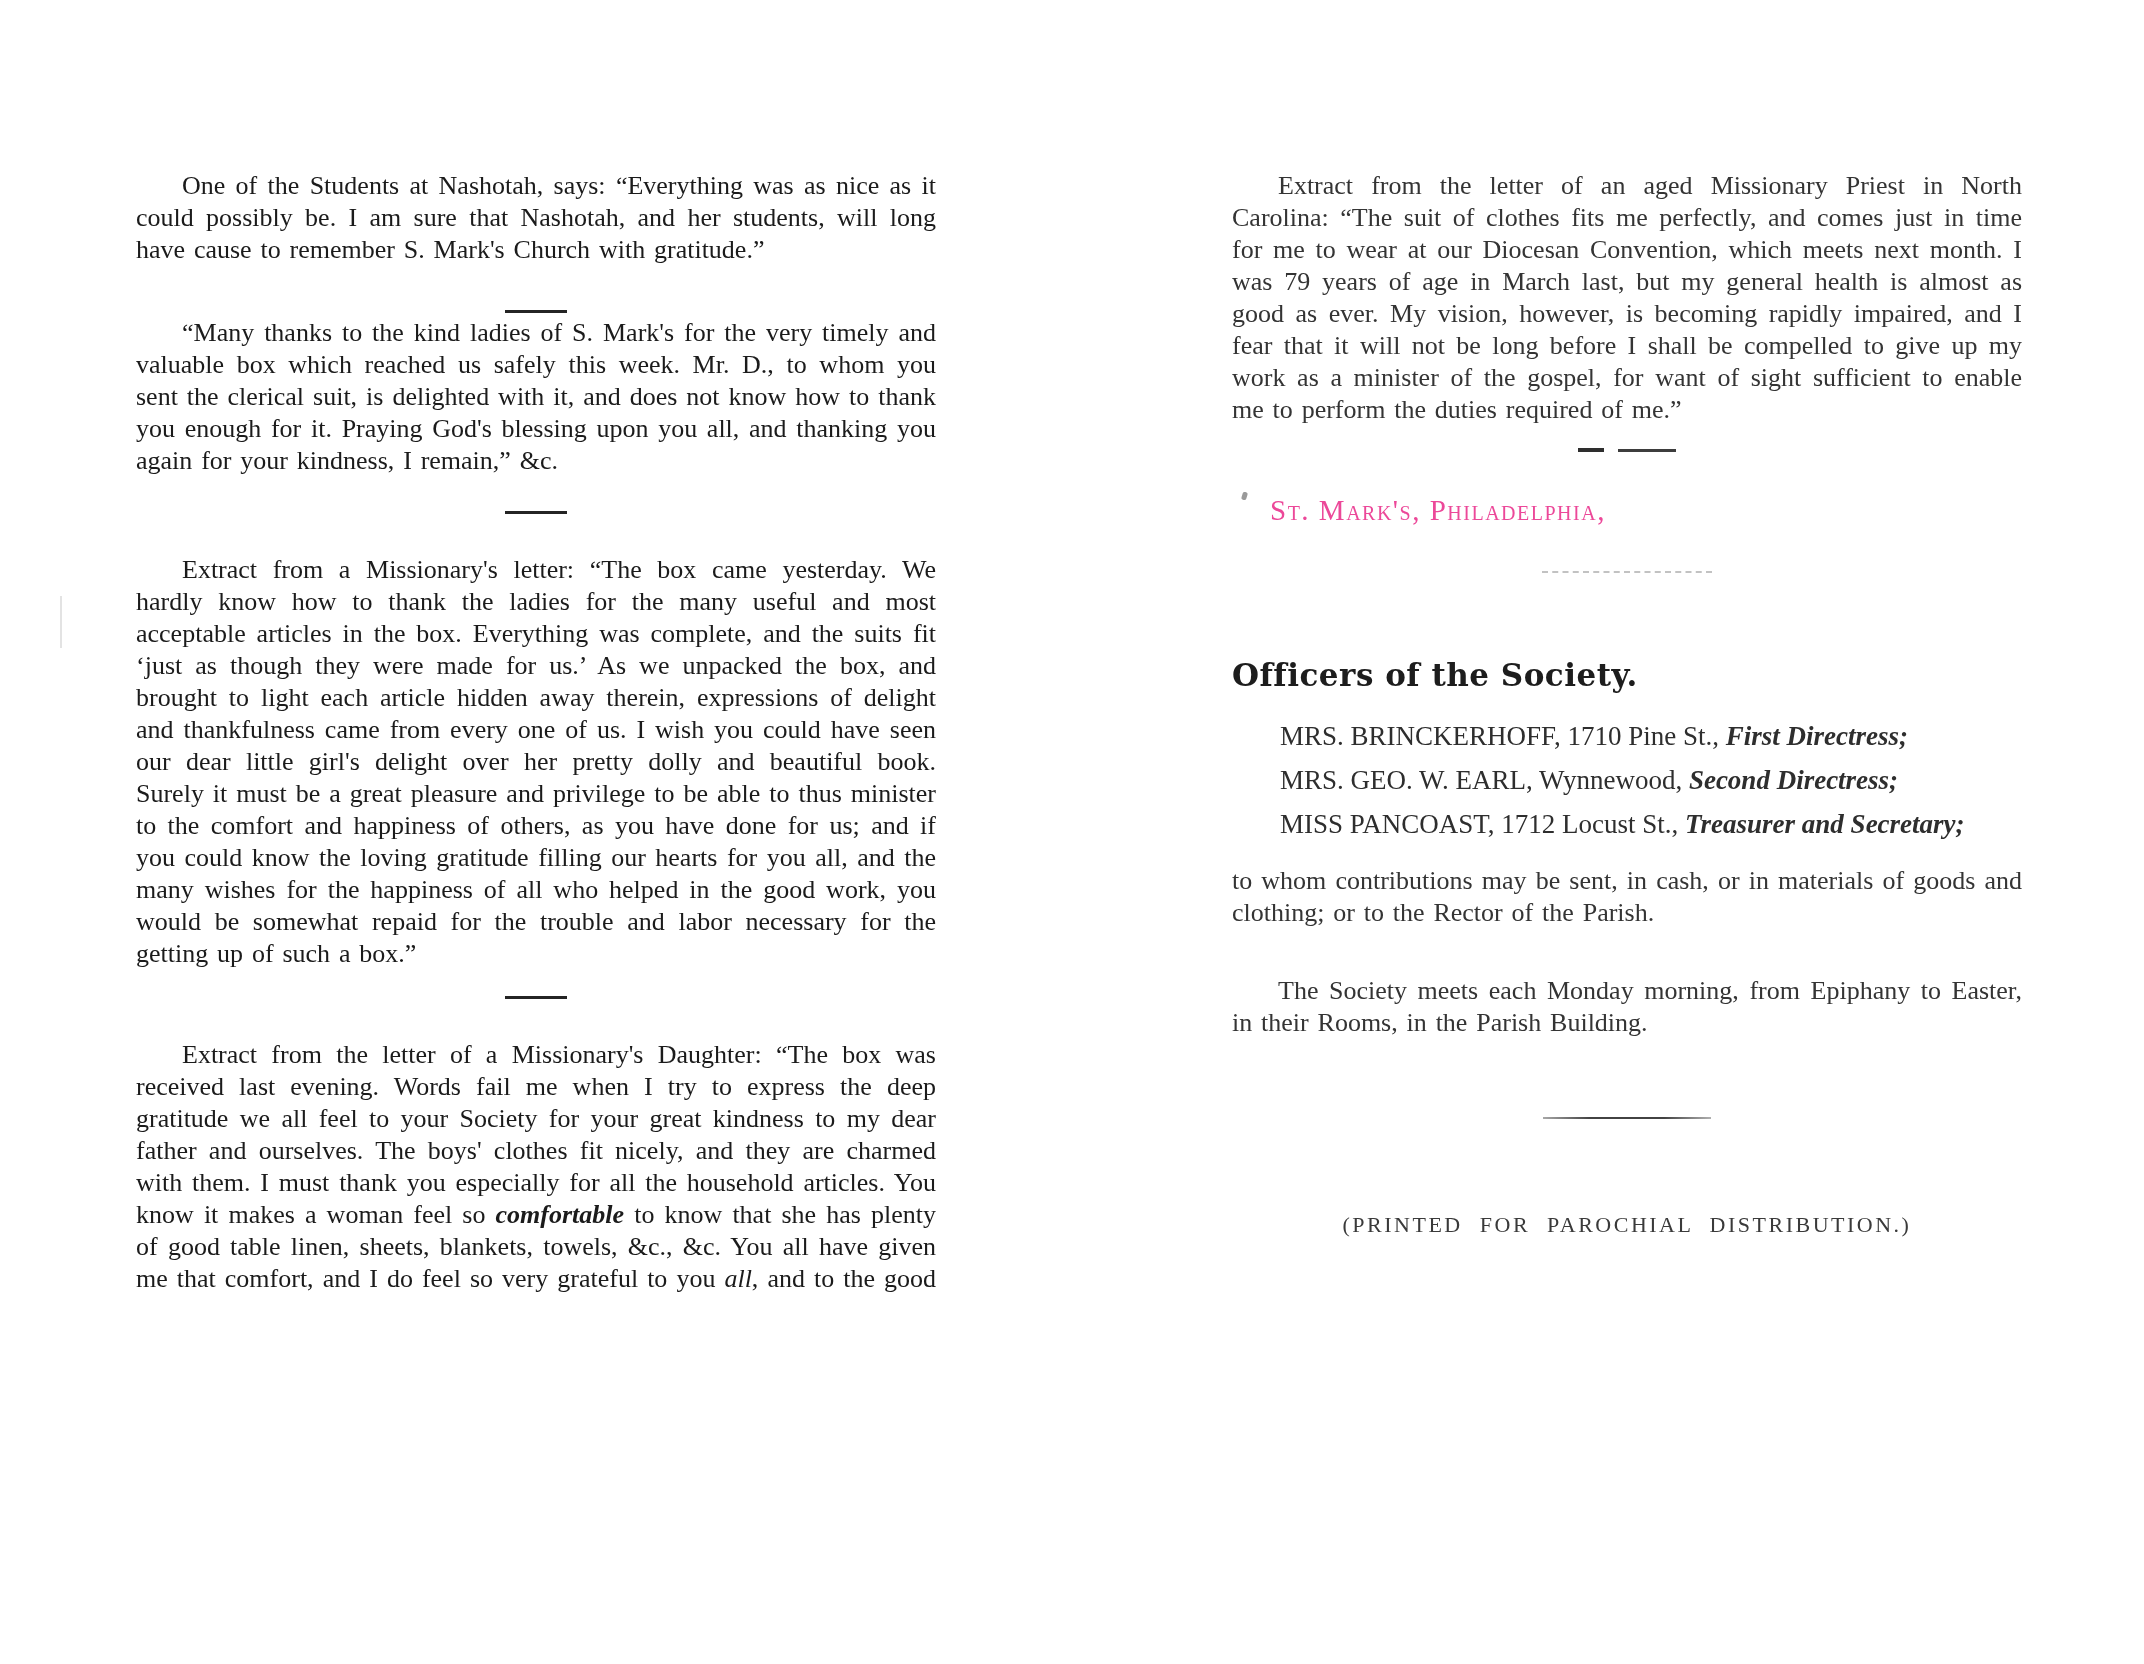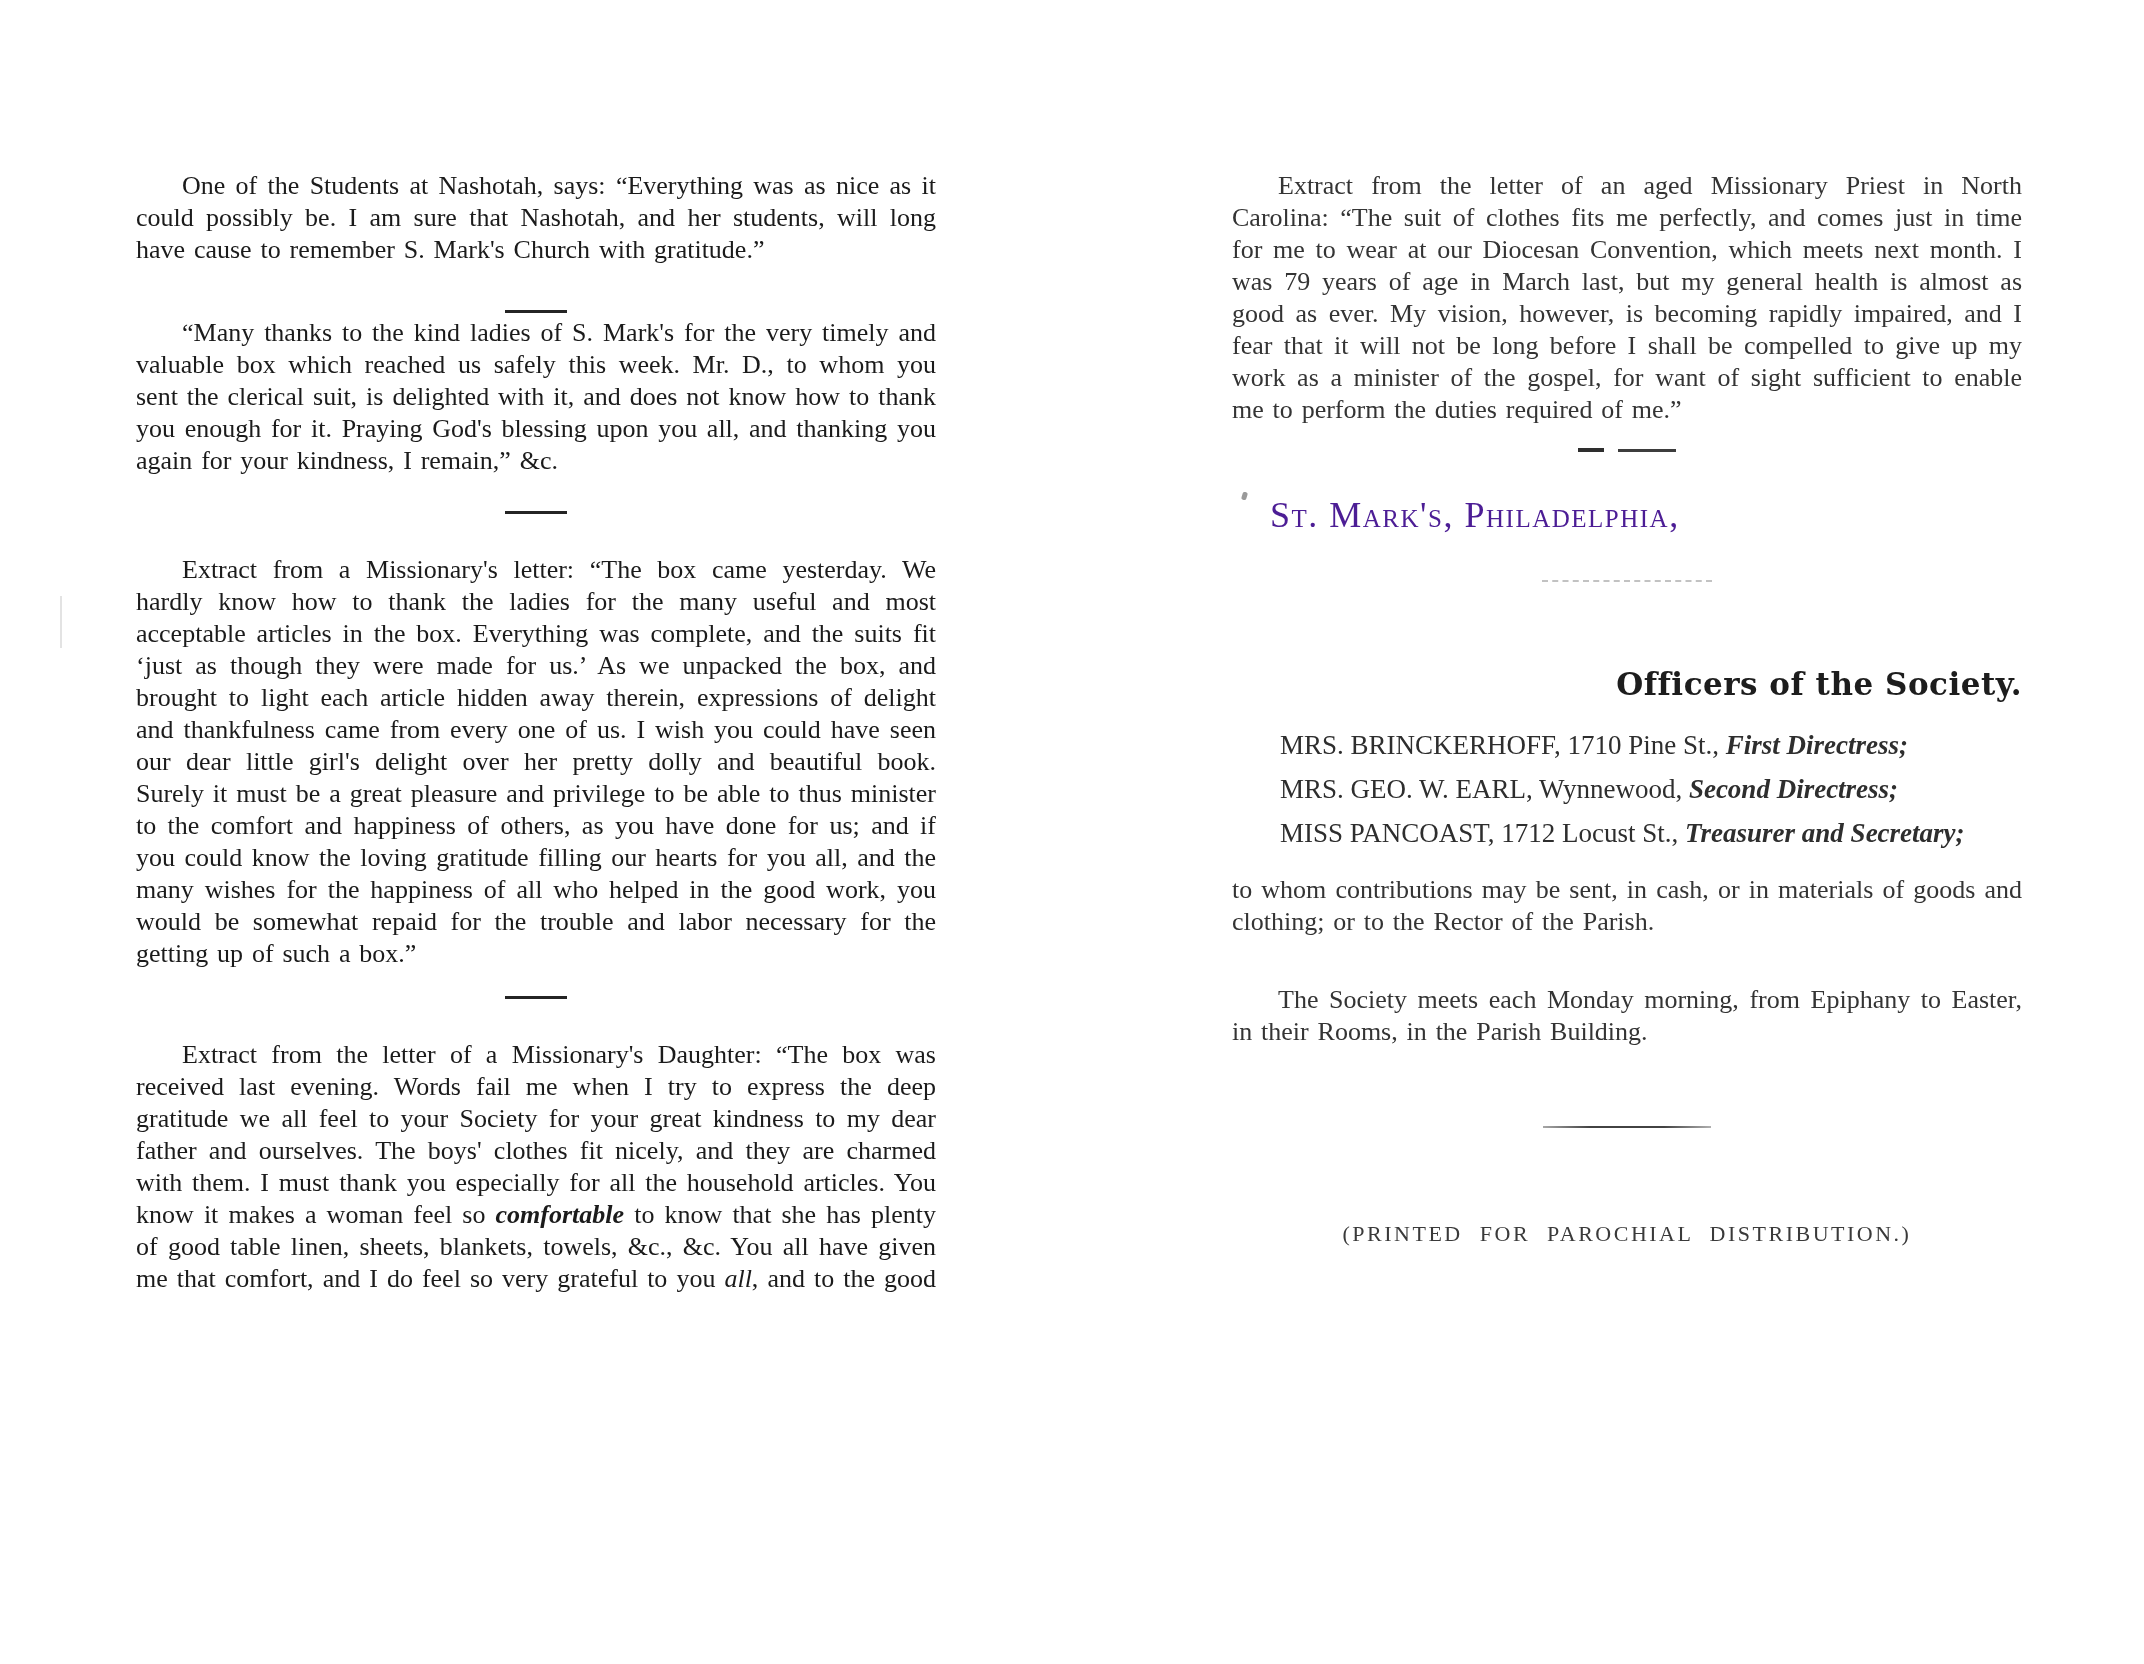--- a/index.html
+++ b/index.html
@@ -47,23 +47,23 @@
     gap: 14px;
     margin-top: 22px;
   }
   .dash-a { width: 26px; height: 4px; background: #2e2e2e; }
   .dash-b { width: 58px; height: 3px; background: #3d3d3d; }
 
   .place {
     margin-top: 42px;
     margin-left: 38px;
     font-variant: small-caps;
-    font-size: 36px;
+    font-size: 29px;
     letter-spacing: 1.5px;
-    color: #4c1d95;
+    color: #ec4899;
   }
   .dateline {
     margin-top: 4px;
     margin-left: 112px;
     font-style: italic;
     font-size: 26px;
     color: #333333;
   }
 
   .rule-faint {
@@ -72,21 +72,21 @@
     border-top: 2px dashed #c2c2c2;
     margin: 44px auto 0;
   }
 
   .officers-heading {
     margin: 84px 0 0;
     font-family: "DejaVu Serif", serif;
     font-weight: bold;
     font-size: 31px;
     line-height: 36px;
-    text-align: right;
+    text-align: left;
     letter-spacing: 0.5px;
     color: #1d1d1d;
   }
 
   .officer {
     margin: 0 0 0 48px;
     font-size: 27px;
     line-height: 34px;
     color: #2e2e2e;
   }

